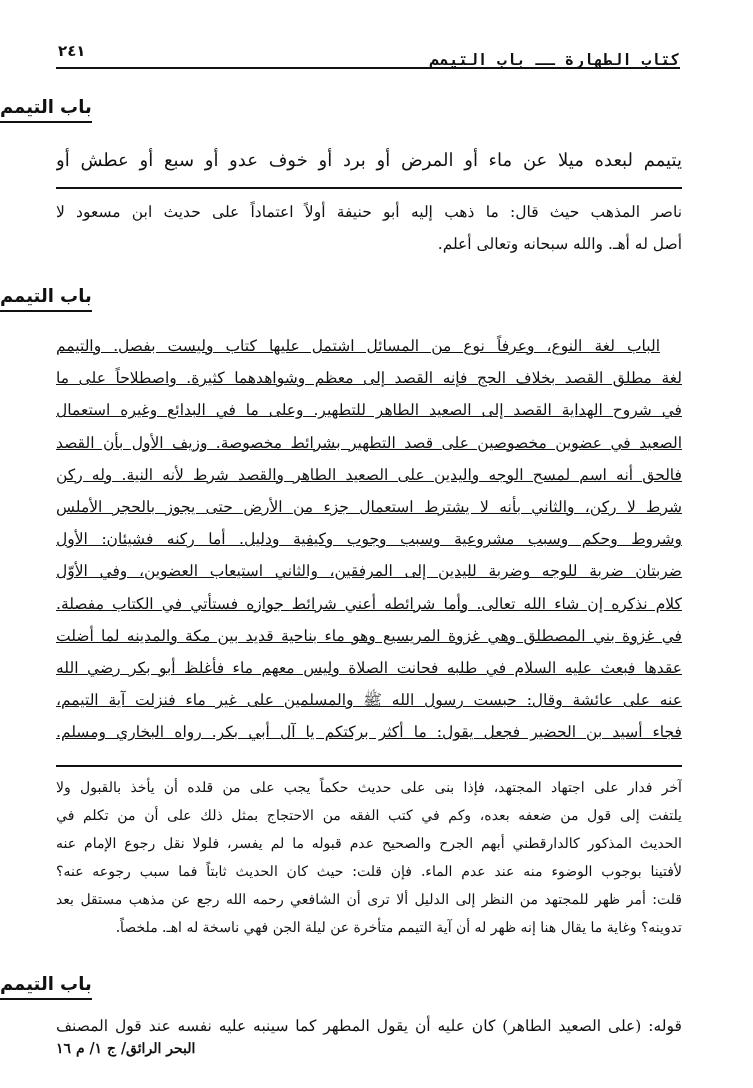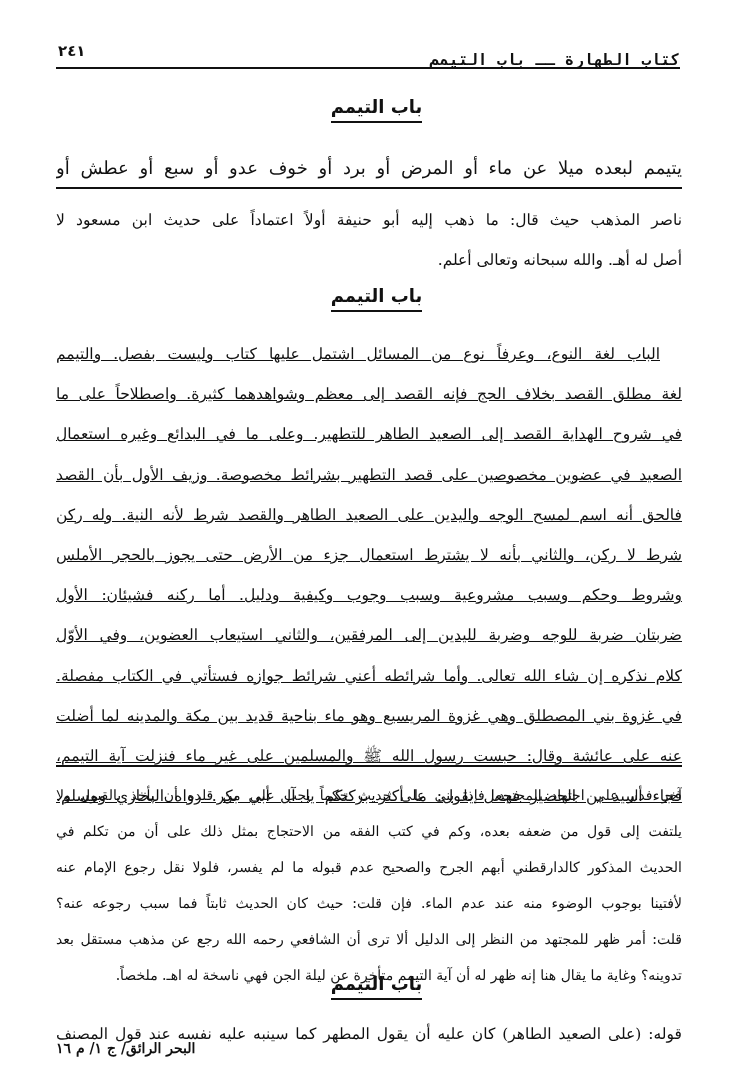--- a/index.html
+++ b/index.html
@@ -49,21 +49,21 @@
     position: absolute;
     left: 56px; width: 624px;
     top: 67px; height: 2px;
     background: #111;
   }
 
   
   .section-heading {
     position: absolute;
     left: 0; width: 753px;
-    text-align: center;
+    text-align: left;
   }
   .section-heading span {
     display: inline-block;
     font-family: "DejaVu Sans", "Liberation Sans", sans-serif;
     font-weight: bold;
     font-size: 18px;
     direction: rtl;
     padding-bottom: 2px;
     border-bottom: 2px solid #111;
     line-height: 24px;
@@ -76,21 +76,20 @@
     direction: rtl;
     text-align: justify;
     text-align-last: right;
   }
   .line {
     display: block;
     white-space: nowrap;
     text-align: justify;
     text-align-last: justify;
     overflow: hidden;
-    margin-top: 8px;
   }
   .line.last { text-align-last: right; }
 
   .matn-line {
     font-size: 18px;
     line-height: 34px;
   }
   .body-text .line {
     font-size: 15.5px;
     line-height: 32.2px;
@@ -152,20 +151,21 @@
     <span class="line indent">الباب لغة النوع، وعرفاً نوع من المسائل اشتمل عليها كتاب وليست بفصل. والتيمم</span>
     <span class="line">لغة مطلق القصد بخلاف الحج فإنه القصد إلى معظم وشواهدهما كثيرة. واصطلاحاً على ما</span>
     <span class="line">في شروح الهداية القصد إلى الصعيد الطاهر للتطهير. وعلى ما في البدائع وغيره استعمال</span>
     <span class="line">الصعيد في عضوين مخصوصين على قصد التطهير بشرائط مخصوصة. وزيف الأول بأن القصد</span>
     <span class="line">فالحق أنه اسم لمسح الوجه واليدين على الصعيد الطاهر والقصد شرط لأنه النية. وله ركن</span>
     <span class="line">شرط لا ركن، والثاني بأنه لا يشترط استعمال جزء من الأرض حتى يجوز بالحجر الأملس</span>
     <span class="line">وشروط وحكم وسبب مشروعية وسبب وجوب وكيفية ودليل. أما ركنه فشيئان: الأول</span>
     <span class="line">ضربتان ضربة للوجه وضربة لليدين إلى المرفقين، والثاني استيعاب العضوين، وفي الأوّل</span>
     <span class="line">كلام نذكره إن شاء الله تعالى. وأما شرائطه أعني شرائط جوازه فستأتي في الكتاب مفصلة.</span>
     <span class="line">في غزوة بني المصطلق وهي غزوة المريسيع وهو ماء بناحية قديد بين مكة والمدينه لما أضلت</span>
+    <span class="line">عقدها فبعث عليه السلام في طلبه فحانت الصلاة وليس معهم ماء فأغلظ أبو بكر رضي الله</span>
     <span class="line">عنه على عائشة وقال: حبست رسول الله ﷺ والمسلمين على غير ماء فنزلت آية التيمم،</span>
     <span class="line">فجاء أسيد بن الحضير فجعل يقول: ما أكثر بركتكم يا آل أبي بكر. رواه البخاري ومسلم.</span>
   </div>
 
   <div class="rule" style="top:765px;"></div>
 
   <div class="text-block footnote-text" style="top:773px;">
     <span class="line">آخر فدار على اجتهاد المجتهد، فإذا بنى على حديث حكماً يجب على من قلده أن يأخذ بالقبول ولا</span>
     <span class="line">يلتفت إلى قول من ضعفه بعده، وكم في كتب الفقه من الاحتجاج بمثل ذلك على أن من تكلم في</span>
     <span class="line">الحديث المذكور كالدارقطني أبهم الجرح والصحيح عدم قبوله ما لم يفسر، فلولا نقل رجوع الإمام عنه</span>

